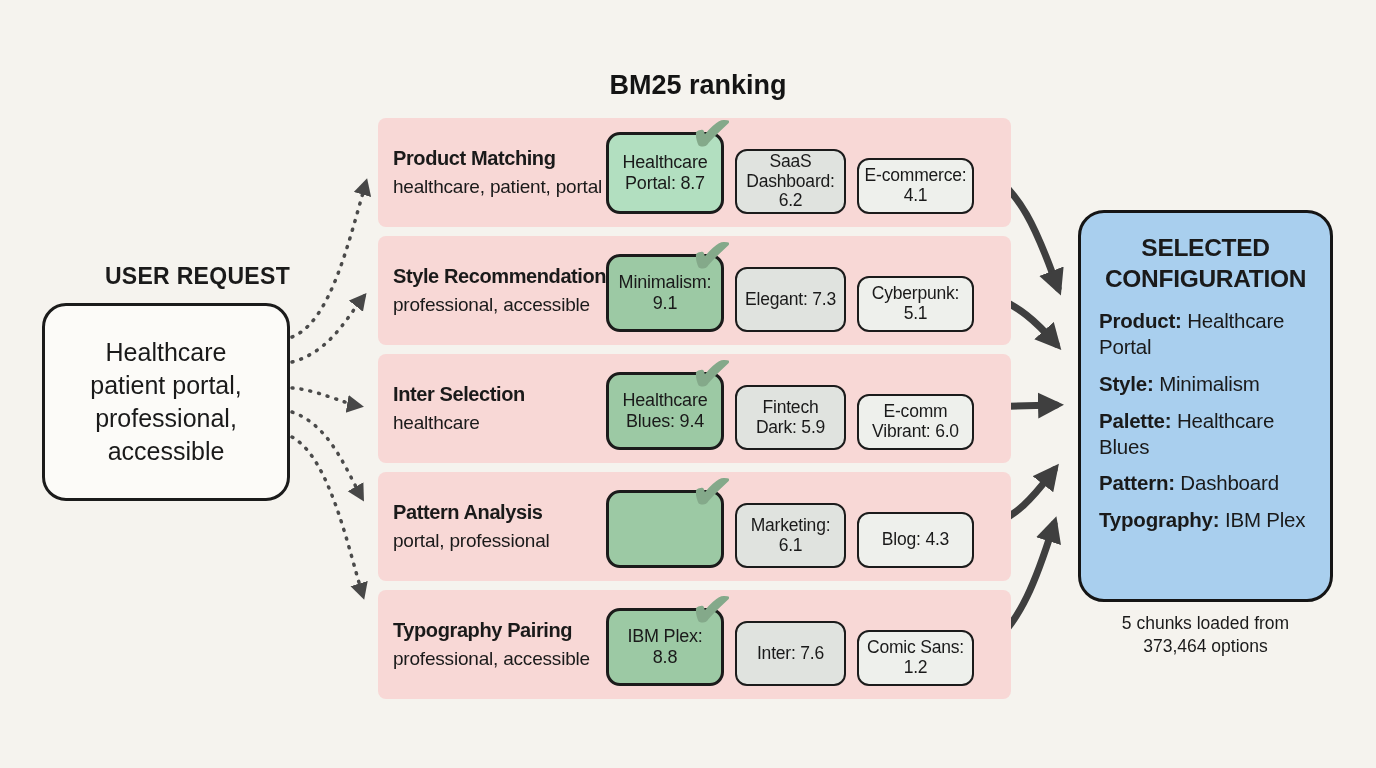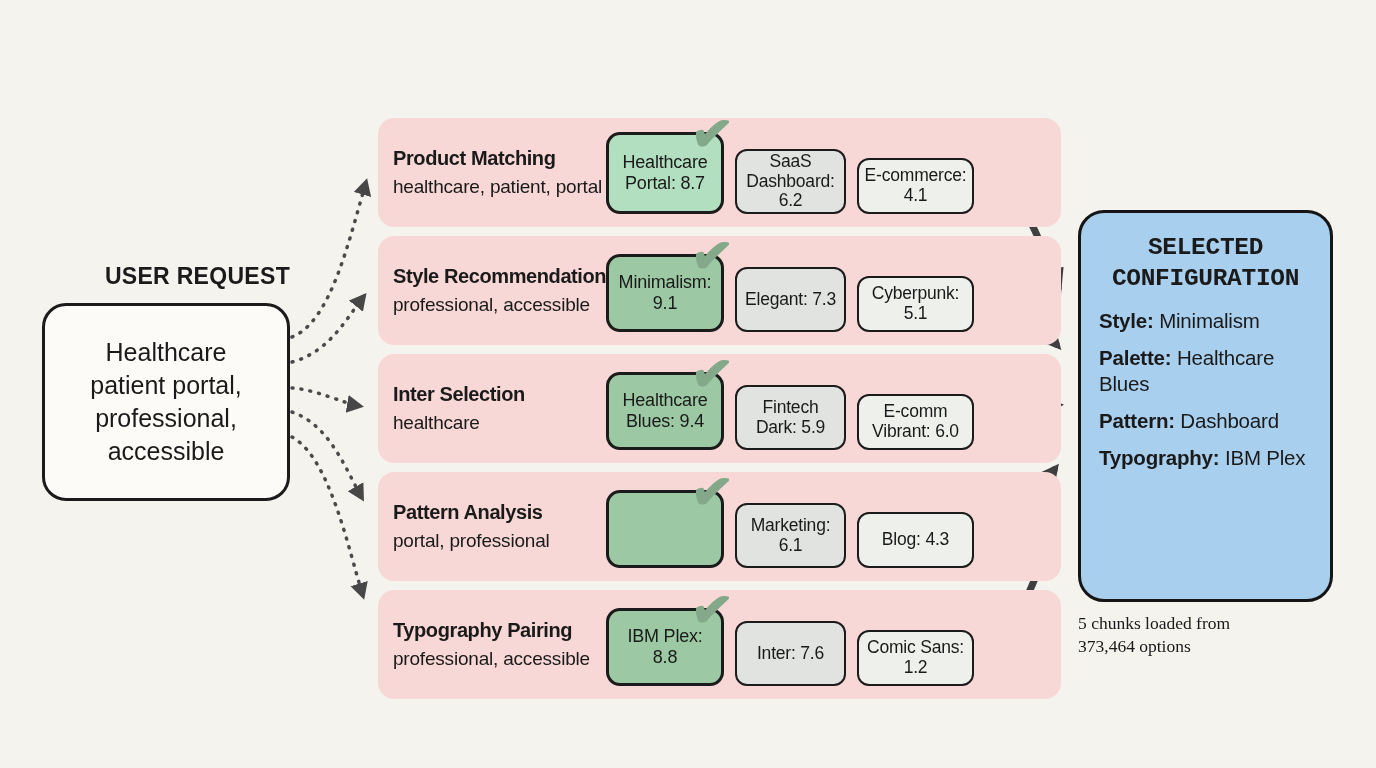--- a/index.html
+++ b/index.html
@@ -22,22 +22,22 @@
     text-align:right;font-size:23px;font-weight:bold;letter-spacing:.3px;
   }
   .user-box{
     position:absolute;left:42px;top:303px;width:248px;height:198px;
     background:#fcfbf8;border:3.5px solid #1b1b1b;border-radius:24px;
     box-sizing:border-box;display:flex;align-items:center;justify-content:center;
     text-align:center;font-size:25px;line-height:1.32;white-space:pre-line;
   }
   
   .rank-row{
-    position:absolute;left:378px;width:683px;height:109px;
-    background:var(--row_pink,#f8d8d6);border-radius:16px;box-sizing:border-box;
+    position:absolute;left:378px;width:633px;height:109px;
+    background:var(--row_pink,#f8d8d6);border-radius:8px;box-sizing:border-box;
   }
   .row-text{
     position:absolute;left:15px;top:0;bottom:0;width:212px;
     display:flex;flex-direction:column;justify-content:center;
   }
   .row-title{font-size:20px;font-weight:bold;letter-spacing:-0.4px;line-height:1.25;white-space:nowrap;}
   .row-keywords{font-size:19px;line-height:1.24;margin-top:4px;letter-spacing:-0.2px;}
   .chips{
     position:absolute;left:228px;bottom:13px;
     display:flex;align-items:flex-end;gap:11px;
@@ -59,27 +59,27 @@
     color:var(--check_green,#84a98a);font-weight:bold;transform:rotate(6deg);
   }
   
   .selected-box{
     position:absolute;left:1078px;top:210px;width:255px;height:392px;
     background:var(--selected_blue,#a9cfee);border:3.5px solid #151515;border-radius:26px;
     box-sizing:border-box;padding:20px 18px 0 18px;
   }
   .selected-heading{
     text-align:center;font-size:24.5px;font-weight:bold;line-height:1.25;
-    margin-bottom:14px;letter-spacing:-0.3px;font-family:Liberation Mono, monospace;
+    margin-bottom:14px;letter-spacing:-0.3px;
   }
   .config-entry{font-size:20.5px;line-height:1.26;margin-bottom:11px;letter-spacing:-0.2px;}
   .config-label{font-weight:bold;}
   .selected-caption{
     position:absolute;left:1078px;top:612px;width:255px;
-    text-align:left;font-size:17.5px;line-height:1.3;white-space:pre-line;font-family:Liberation Serif, serif;
+    text-align:center;font-size:17.5px;line-height:1.3;white-space:pre-line;
   }
   
   #arrows{position:absolute;left:0;top:0;pointer-events:none;}
 </style>
 </head>
 <body>
 
 <div id="canvas">
 
   <svg id="arrows" width="1376" height="768" viewBox="0 0 1376 768">
@@ -100,20 +100,21 @@
     </g>
     <g fill="none" stroke="#3f3f3f" stroke-width="7" stroke-linecap="round">
       <path d="M982,170 C1025,188 1044,252 1058,288" marker-end="url(#ah-solid)"></path>
       <path d="M982,293 C1018,302 1040,326 1056,344" marker-end="url(#ah-solid)"></path>
       <path d="M982,407 L1056,405" marker-end="url(#ah-solid)"></path>
       <path d="M982,528 C1018,520 1040,488 1054,470" marker-end="url(#ah-solid)"></path>
       <path d="M982,648 C1020,634 1042,562 1054,524" marker-end="url(#ah-solid)"></path>
     </g>
   </svg>
 
+  <div class="diagram-title">BM25 ranking</div>
 
   <div class="user-label">USER REQUEST</div>
   <div class="user-box">Healthcare
 patient portal,
 professional,
 accessible</div>
 
   <div class="rank-row row-0" style="top:118px">
     <div class="row-text">
       <div class="row-title">Product Matching</div>
@@ -204,20 +205,24 @@
       </div>
       <div class="chip chip-rank3">
         <span>Comic Sans: 1.2</span>
       </div>
     </div>
   </div>
 
   <div class="selected-box">
     <div class="selected-heading">SELECTED CONFIGURATION</div>
     <div class="config-entry">
+      <span class="config-label">Product:</span>
+      <span>Healthcare Portal</span>
+    </div>
+    <div class="config-entry">
       <span class="config-label">Style:</span>
       <span>Minimalism</span>
     </div>
     <div class="config-entry">
       <span class="config-label">Palette:</span>
       <span>Healthcare Blues</span>
     </div>
     <div class="config-entry">
       <span class="config-label">Pattern:</span>
       <span>Dashboard</span>

